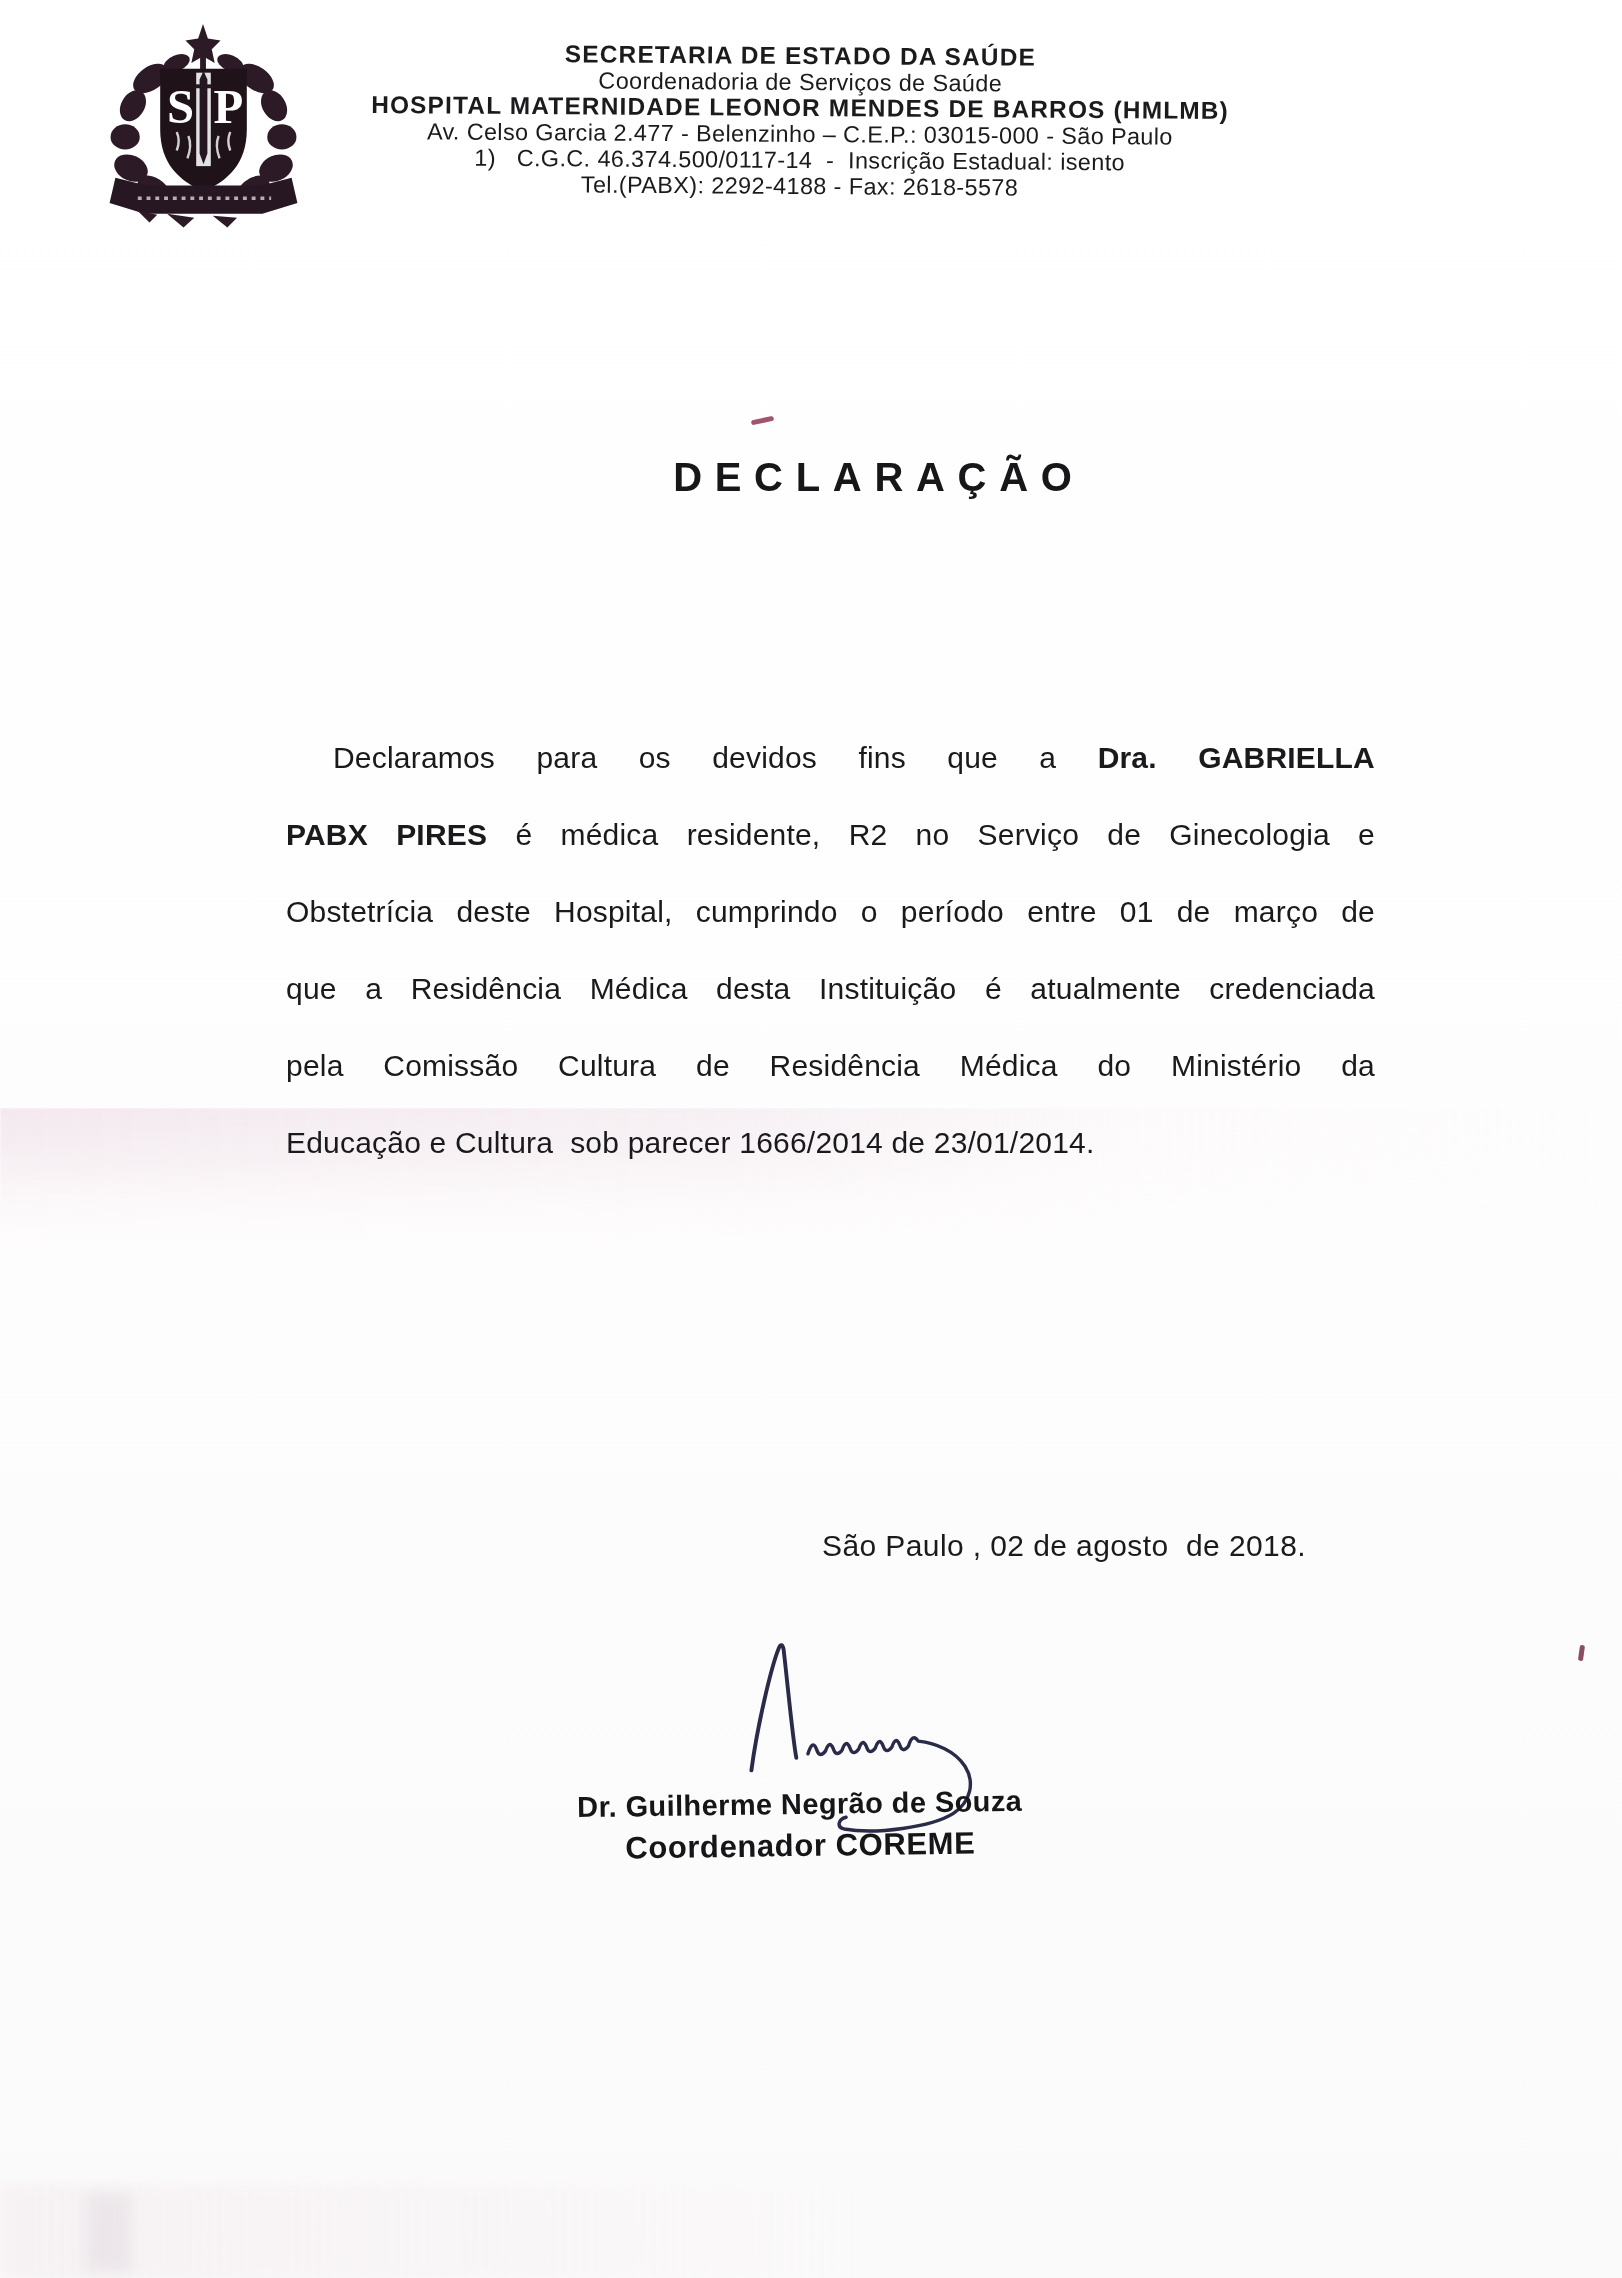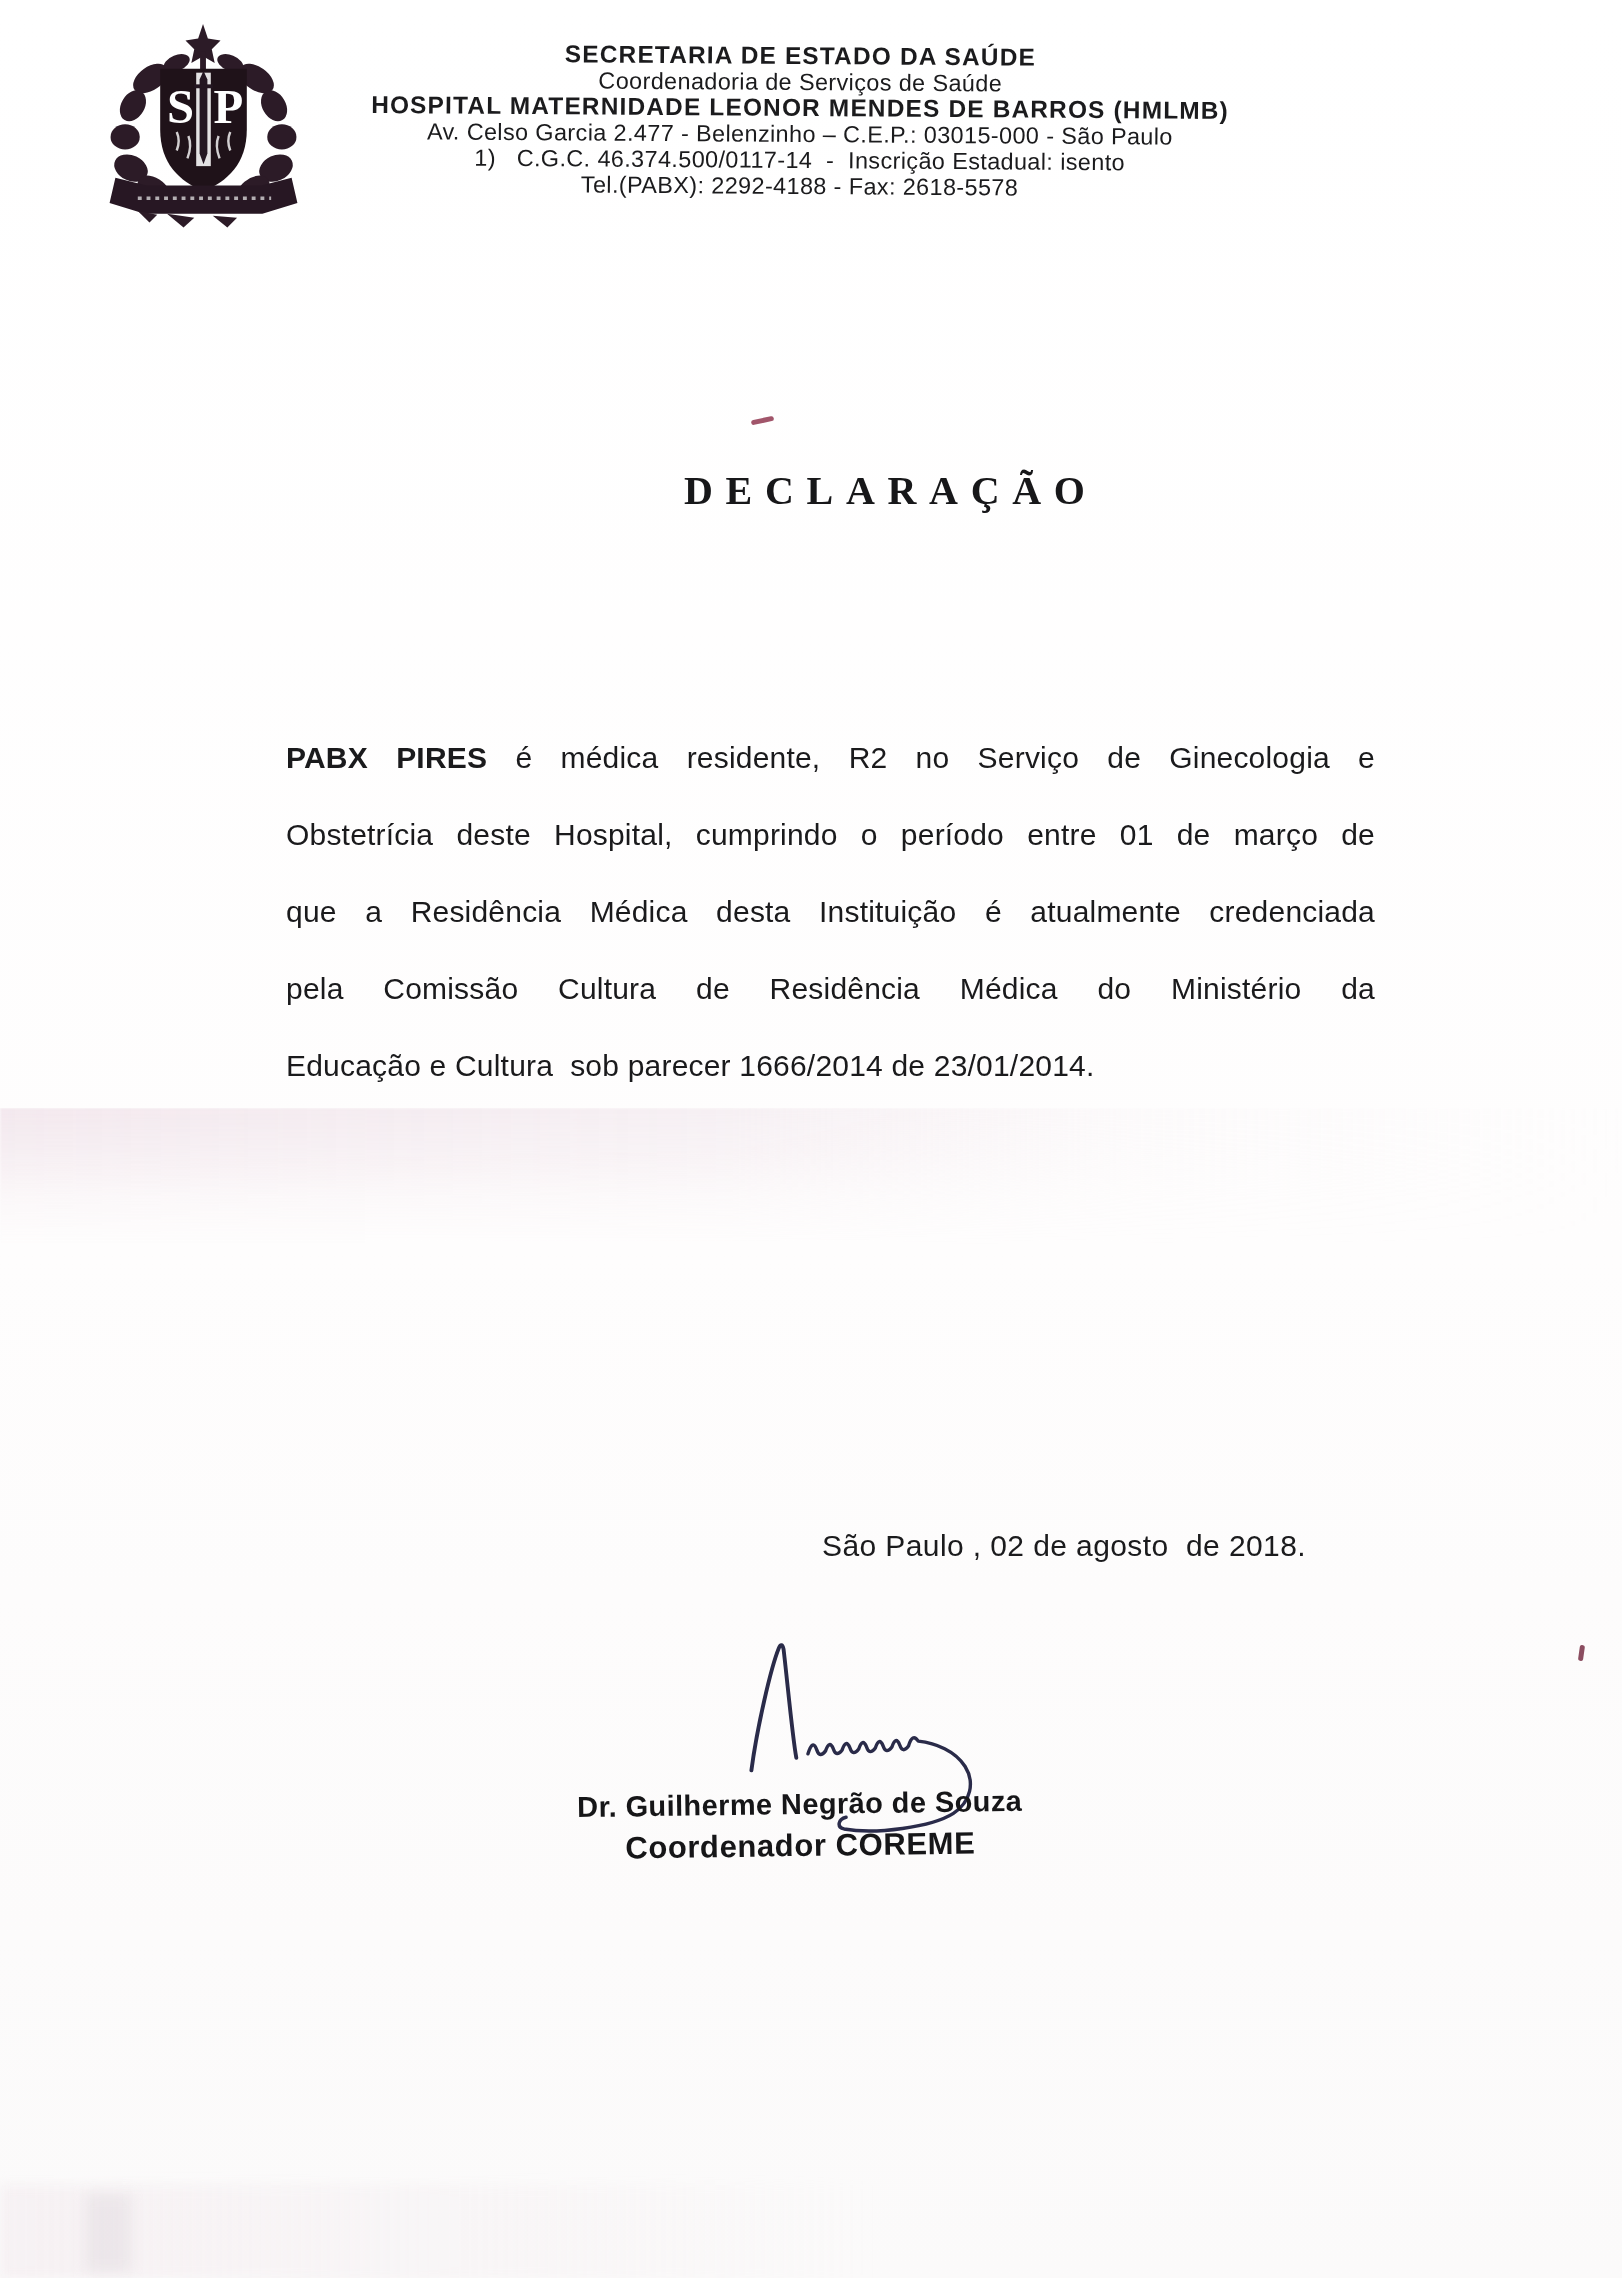--- a/index.html
+++ b/index.html
@@ -183,23 +183,24 @@
   <div class="header-text">
     <div class="h-bold-lg">SECRETARIA DE ESTADO DA SAÚDE</div>
     <div class="h-reg">Coordenadoria de Serviços de Saúde</div>
     <div class="h-bold-lg">HOSPITAL MATERNIDADE LEONOR MENDES DE BARROS (HMLMB)</div>
     <div class="h-reg">Av. Celso Garcia 2.477 - Belenzinho – C.E.P.: 03015-000 - São Paulo</div>
     <div class="h-reg">1)&nbsp;&nbsp; C.G.C. 46.374.500/0117-14&nbsp; -&nbsp; Inscrição Estadual: isento</div>
     <div class="h-reg">Tel.(PABX): 2292-4188 - Fax: 2618-5578</div>
   </div>
 
   <div class="pen-mark-title"></div>
-  <h1 class="doc-title" style="margin:16px;font-family:Liberation Serif, serif;">DECLARAÇÃO</h1>
+  <h1 class="doc-title" style="margin:4px;">DECLARAÇÃO</h1>
 
   <div class="body-block">
+    <div class="bline first"><span>Declaramos para os devidos fins que a</span> <b>Dra. GABRIELLA</b></div>
     <div class="bline"><b>PABX PIRES</b> <span>é médica residente, R2 no Serviço de Ginecologia e</span></div>
     <div class="bline">Obstetrícia deste Hospital, cumprindo o período entre 01 de março de</div>
     <div class="bline">que a Residência Médica desta Instituição é atualmente credenciada</div>
     <div class="bline">pela Comissão Cultura de Residência Médica do Ministério da</div>
     <div class="bline last">Educação e Cultura&nbsp; sob parecer 1666/2014 de 23/01/2014.</div>
   </div>
 
   <div class="date-line">São Paulo , 02 de agosto&nbsp; de 2018.</div>
 
   <svg class="signature-svg" width="293" height="244" viewBox="0 0 300 250">

